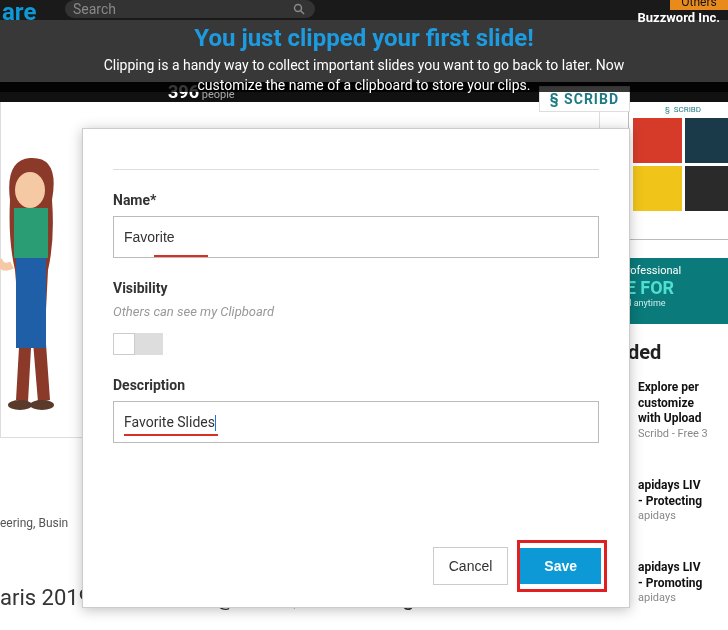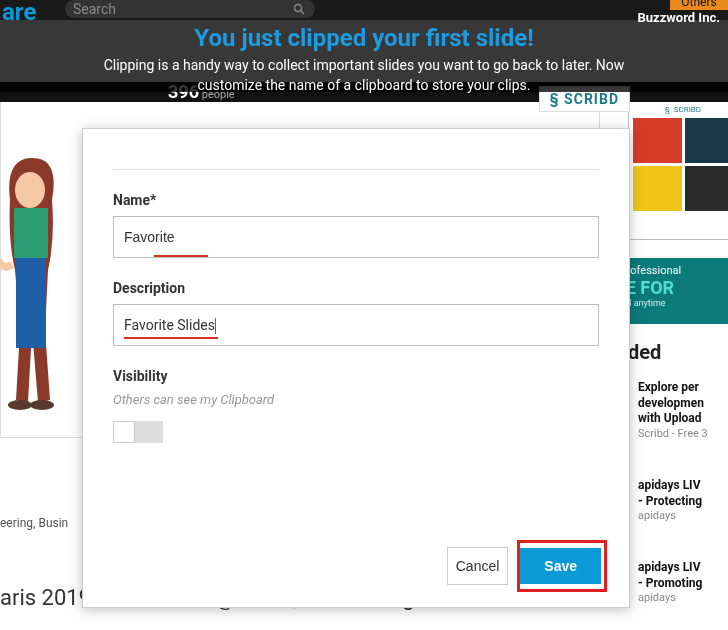--- a/index.html
+++ b/index.html
@@ -263,21 +263,21 @@
       left: 0; top: 0;
       border: 1px solid #ccc;
     }
     .modal-buttons {
       position: absolute;
       bottom: 22px;
       right: 28px;
     }
     .btn-cancel {
       display: inline-block;
-      padding: 10px 8px;
+      padding: 10px 15px;
       border: 1px solid #ccc;
       background: #fff;
       font-size: 14px;
       color: #333;
       margin-right: 8px;
       cursor: pointer;
     }
     .btn-save {
       display: inline-block;
       padding: 10px 24px;
@@ -367,21 +367,21 @@
 <div class="promo-bar">
   <div>for professional</div>
   <div class="big">REE FOR</div>
   <div class="small">Cancel anytime</div>
 </div>
 
 <div class="recommended-title">ded</div>
 
 <div class="rec-item rec1">
   <div class="t">Explore per</div>
-  <div class="t">developmen</div>
+  <div class="t">customize</div>
   <div class="t">with Upload</div>
   <div class="s">Scribd - Free 3</div>
 </div>
 <div class="rec-item rec2">
   <div class="t">apidays LIV</div>
   <div class="t">- Protecting</div>
   <div class="s">apidays</div>
 </div>
 <div class="rec-item rec3">
   <div class="t">apidays LIV</div>
@@ -392,36 +392,36 @@
 <div class="bottom-text">eering, Busin</div>
 <div class="presentation-title">aris 2019 - Innovation @ scale, APIs as Digital</div>
 
 <div class="modal">
   <hr class="divider">
 
   <div class="field-block">
     <div class="field-label">Name*</div>
     <input class="text-input" type="text" value="Favorite" style="">
     <div class="red-underline" style="left:41px; top:63px; width:54px;"></div>
+  </div>
+
+  <div class="field-block">
+    <div class="field-label">Visibility</div>
+    <div class="visibility-sub">Others can see my Clipboard</div>
+    <div class="toggle">
+      <div class="toggle-knob"></div>
+    </div>
   </div>
 
   <div class="field-block">
     <div class="field-label">Description</div>
     <div class="text-input" style="line-height:40px;position:relative;">
       <span>Favorite Slides</span><span class="cursor-bar"></span>
       <div class="red-underline" style="left:10px; top:32px; width:94px;"></div>
     </div>
   </div>
 
-  <div class="field-block">
-    <div class="field-label">Visibility</div>
-    <div class="visibility-sub">Others can see my Clipboard</div>
-    <div class="toggle">
-      <div class="toggle-knob"></div>
-    </div>
-  </div>
-
   <div class="modal-buttons">
     <button class="btn-cancel">Cancel</button>
     <button class="btn-save">Save</button>
   </div>
   <div class="highlight-box"></div>
 </div>
 
 </body></html>

